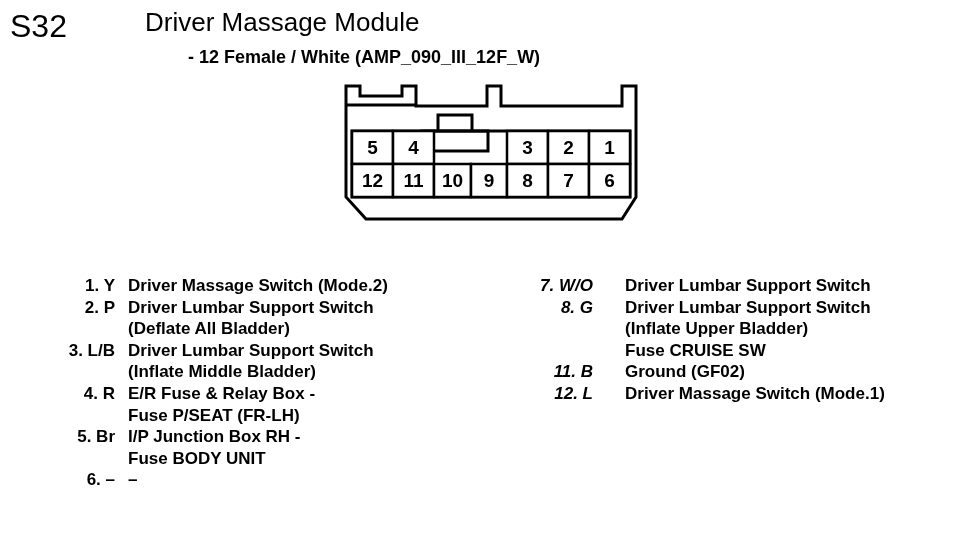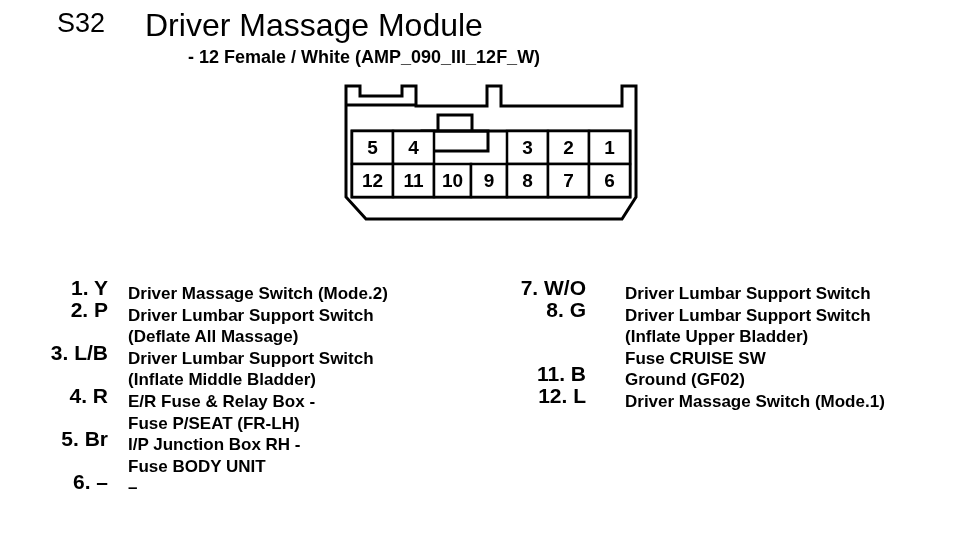--- a/index.html
+++ b/index.html
@@ -23,31 +23,30 @@
     position: absolute;
     left: 0;
     top: 0;
     width: 964px;
     height: 80px;
   }
   #connector-code {
     position: absolute;
     left: 10px;
     top: 8px;
-    font-size: 27px;
+    font-size: 32px;
     font-weight: 400;
     letter-spacing: 0px;
     white-space: nowrap;
-    margin-left: 47px;
   }
   #module-title {
     position: absolute;
     left: 145px;
     top: 7px;
-    font-size: 32px;
+    font-size: 26px;
     font-weight: 400;
     white-space: nowrap;
   }
   #connector-spec {
     position: absolute;
     left: 144px;
     top: 47px;
     font-size: 18px;
     font-weight: bold;
     white-space: nowrap;
@@ -90,36 +89,37 @@
   #pin-column-right { left: 500px; width: 464px; }
 
   .pin-row {
     position: relative;
     height: 21.6px;
     white-space: nowrap;
   }
   .pin-label {
     position: absolute;
     top: 0;
-    font-size: 21px;
-    font-weight: bold;
-    white-space: nowrap;
+    font-size: 17px;
+    font-weight: bold;
+    white-space: nowrap;
+    padding-left: 7px;
   }
   .pin-desc {
     position: absolute;
-    top: 8px;
+    top: 0;
     font-size: 17px;
     font-weight: bold;
     white-space: nowrap;
   }
   
   #pin-column-left .pin-label { left: 0px; width: 108px; text-align: right; }
   #pin-column-left .pin-desc  { left: 128px; }
   
-  #pin-column-right .pin-label { left: 0px; width: 86px; text-align: right; }
+  #pin-column-right .pin-label { left: 0px; width: 86px; text-align: right; font-style: italic; }
   #pin-column-right .pin-desc  { left: 125px; }
 </style>
 </head>
 <body>
 
 <div id="header-block">
   <div id="connector-code">S32</div>
   <div id="module-title">Driver  Massage Module</div>
   <div id="connector-spec">- 12 Female / White (AMP_090_III_12F_W)</div>
 </div>
@@ -204,21 +204,21 @@
       <div class="pin-row">
         <span class="pin-label">1. Y</span>
         <span class="pin-desc">Driver Massage Switch (Mode.2)</span>
       </div>
       <div class="pin-row">
         <span class="pin-label">2. P</span>
         <span class="pin-desc">Driver Lumbar Support Switch</span>
       </div>
       <div class="pin-row">
         <span class="pin-label"></span>
-        <span class="pin-desc">(Deflate All Massage)</span>
+        <span class="pin-desc">(Deflate All Bladder)</span>
       </div>
       <div class="pin-row">
         <span class="pin-label">3. L/B</span>
         <span class="pin-desc">Driver Lumbar Support Switch</span>
       </div>
       <div class="pin-row">
         <span class="pin-label"></span>
         <span class="pin-desc">(Inflate Middle Bladder)</span>
       </div>
       <div class="pin-row">

